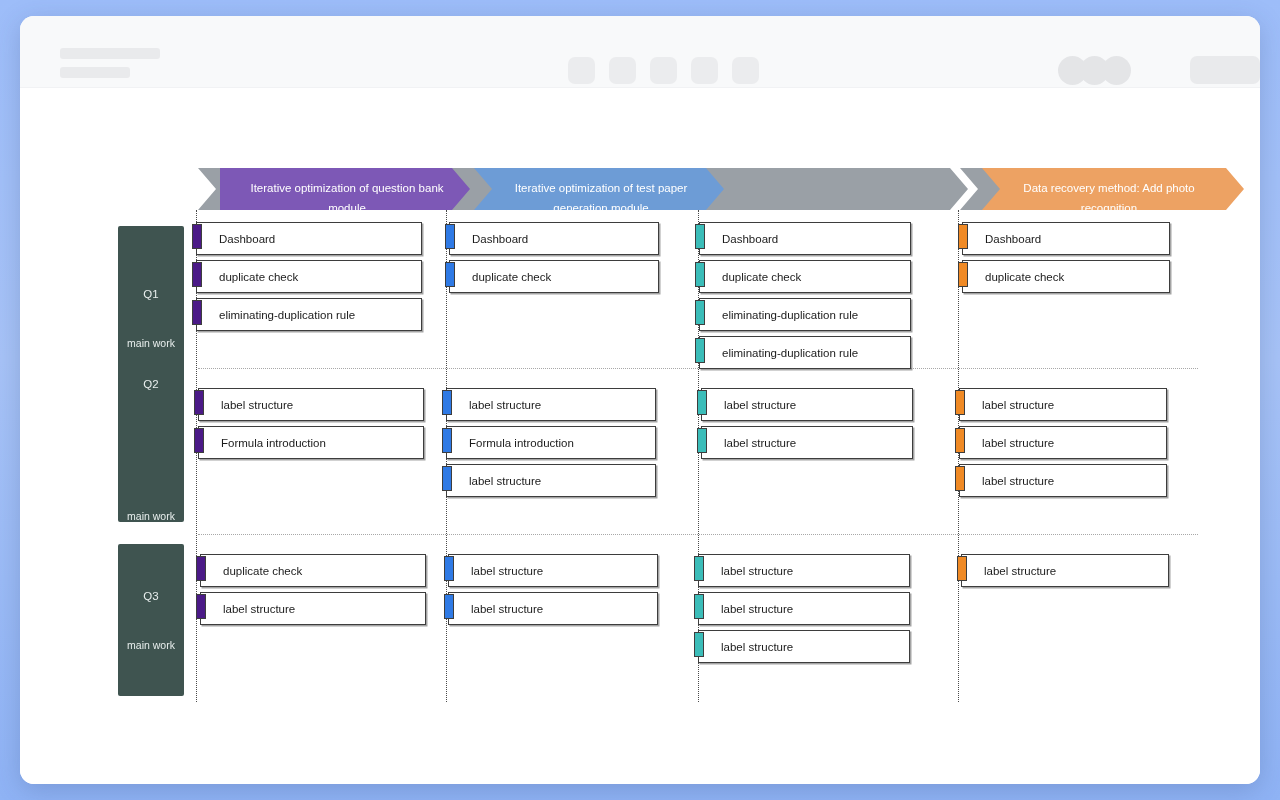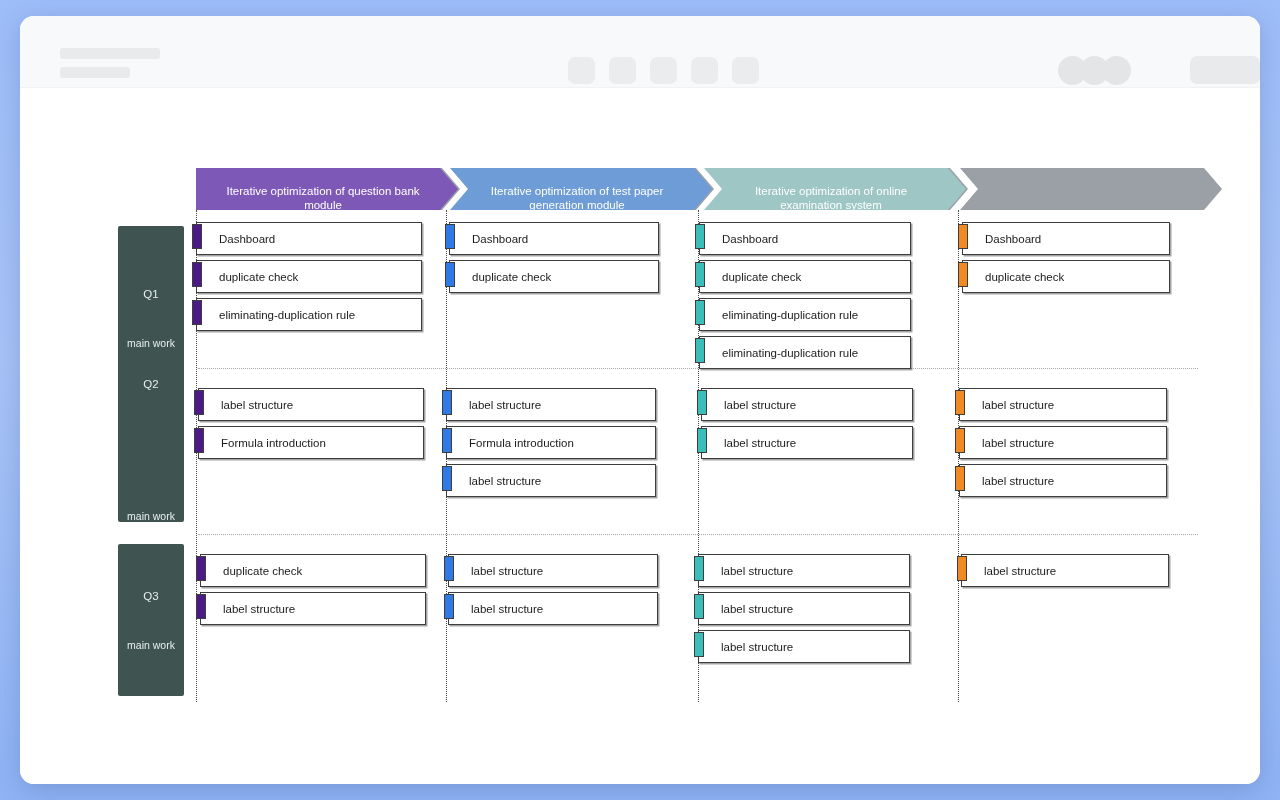--- a/index.html
+++ b/index.html
@@ -114,23 +114,24 @@
   .phase {
     position: absolute;
     top: 0;
     height: 42px;
     display: flex;
     align-items: center;
     justify-content: center;
     text-align: center;
     color: #ffffff;
     font-size: 11.5px;
-    line-height: 14px;
+    line-height: 20px;
     padding: 18px 34px 0 26px;
     clip-path: polygon(0 0, calc(100% - 18px) 0, 100% 50%, calc(100% - 18px) 100%, 0 100%, 18px 50%);
+    margin-left: 24px;
   }
   .phase.first {
     clip-path: polygon(0 0, calc(100% - 18px) 0, 100% 50%, calc(100% - 18px) 100%, 0 100%);
   }
   .phase-shadow {
     position: absolute;
     top: 0;
     height: 42px;
     background: #9aa0a6;
     clip-path: polygon(0 0, calc(100% - 18px) 0, 100% 50%, calc(100% - 18px) 100%, 0 100%, 18px 50%);
@@ -232,24 +233,24 @@
       <div class="headers" id="headers">
           <div class="phase-shadow" style="left: 2px; width: 262px;"></div>
           <div class="phase first" style="left: 0px; width: 262px; background: rgb(125, 88, 182);">
             <span>Iterative optimization of question bank module</span>
           </div>
           <div class="phase-shadow" style="left: 256px; width: 262px;"></div>
           <div class="phase" style="left: 254px; width: 262px; background: rgb(109, 156, 214);">
             <span>Iterative optimization of test paper generation module</span>
           </div>
           <div class="phase-shadow" style="left: 510px; width: 262px;"></div>
-          <div class="phase" style="left: 508px; width: 262px; background: rgb(157, 198, 196);">
-            <span>Iterative optimization of online examination system</span>
-          </div>
           <div class="phase-shadow" style="left: 764px; width: 262px;"></div>
+          <div class="phase" style="left: 762px; width: 262px; background: rgb(237, 162, 99);">
+            <span>Data recovery method: Add photo recognition</span>
+          </div>
         </div>
       <div class="lanes" id="lanes">
           <div class="rowlabel" style="top: 16px; height: 184px;">
             <div class="q">Q1</div>
             <div class="sub">main work</div>
           </div>
           <div class="rowlabel" style="top: 168px; height: 144px; justify-content: space-between;">
             <div class="q">Q2</div>
             <div class="sub">main work</div>
           </div>

